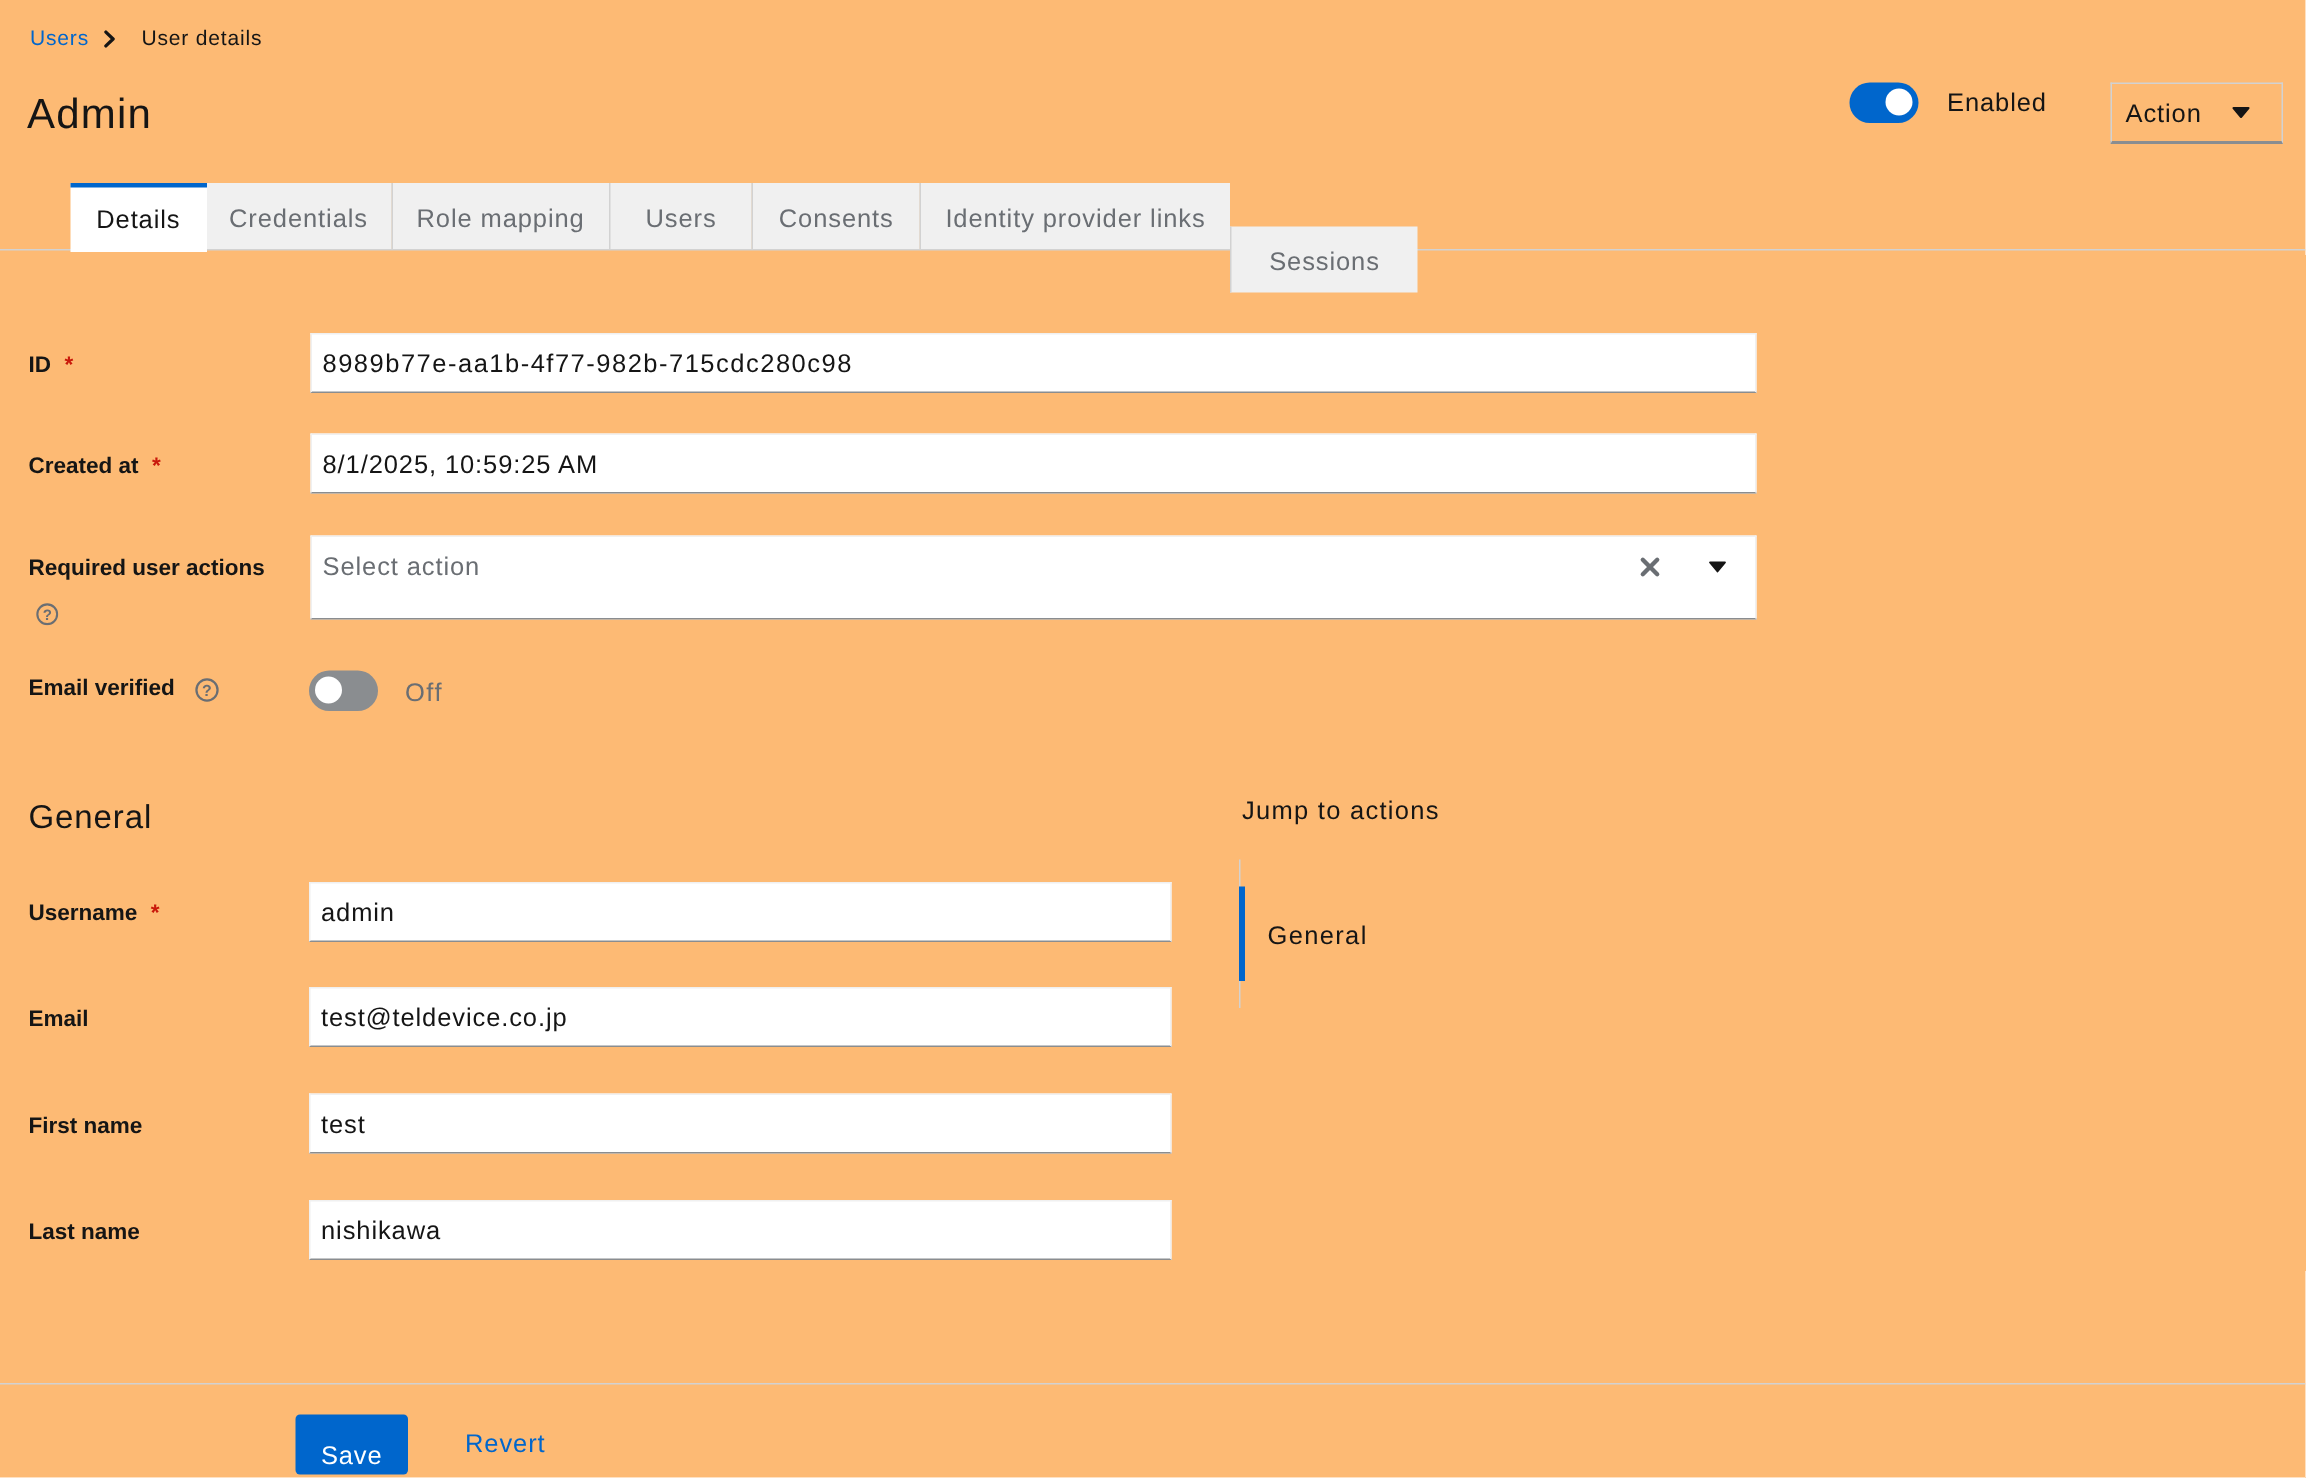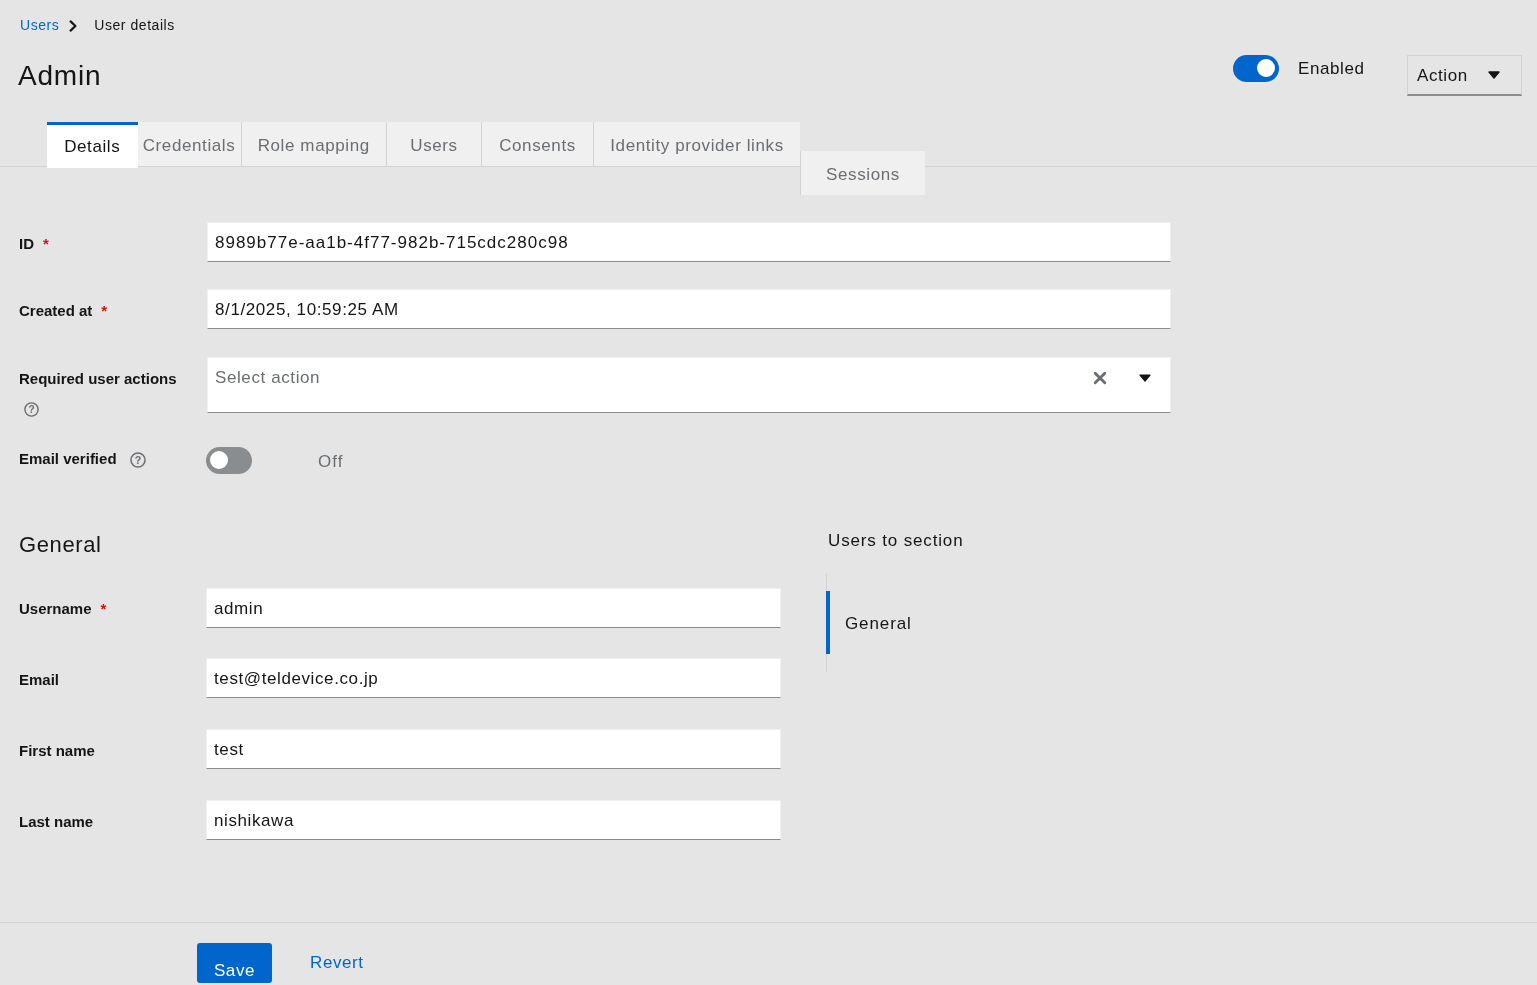--- a/index.html
+++ b/index.html
@@ -1,22 +1,22 @@
 <!DOCTYPE html>
 <html><head>
 <meta charset="utf-8">
 <style>
   * { margin:0; padding:0; box-sizing:border-box; }
   html,body { background:#fff; }
   body { font-family:"Liberation Sans", sans-serif; }
-  #page { position:relative; width:1537px; height:985px; background:#e5e5e5; overflow:hidden; }
+  #page { position:relative; width:1537px; height:985px; background:#fdba74; overflow:hidden; }
   .abs { position:absolute; }
   .t17 { font-size:17px; letter-spacing:0.6px; line-height:20px; color:#151515; white-space:nowrap; }
   .lbl { font-size:15px; font-weight:bold; line-height:18px; color:#151515; white-space:nowrap; }
-  .gray { color:#6a6e73;margin-left:48px; }
+  .gray { color:#6a6e73; }
   .input { background:#fff; border:1px solid #f0f0f0; border-bottom:1px solid #8a8d90; }
   .ival { position:absolute; left:7px; top:10px; font-size:17px; letter-spacing:0.6px; line-height:20px; color:#151515; white-space:nowrap; }
   .req { color:#c9190b; margin-left:9px; }
 </style>
 </head>
 <body>
 <div id="page">
 
   <div class="abs" style="left:20px; top:16.5px; font-size:14px; letter-spacing:0.55px; line-height:17px;">
     <span style="color:#0066cc;">Users</span><span style="display:inline-block; width:35px;"></span><span style="color:#151515;">User details</span>
@@ -37,21 +37,21 @@
     <svg style="margin-left:auto; margin-right:12px;" width="12" height="8" viewBox="0 0 12 8">
         <path d="M1 1 h10 l-5 6 z" fill="#151515" stroke="#151515" stroke-width="1.4" stroke-linejoin="round"></path>
       </svg>
   </div>
 
   <div class="abs" style="left:0; top:166px; width:1537px; height:1px; background:#d2d2d2;"></div>
   <div class="abs" style="left:47px; top:122px; display:flex; height:45px;">
     <div style="width:90.5px; height:46px; background:#fff; border-top:3px solid #0066cc; display:flex; align-items:center; justify-content:center;">
         <span class="t17">Details</span>
       </div>
-    <div class="itab" style="width:103px;">
+    <div class="itab" style="width:123px;">
         <span>Credentials</span>
       </div>
     <div class="itab bl" style="width:145.5px;">
         <span>Role mapping</span>
       </div>
     <div class="itab bl" style="width:95px;">
         <span>Users</span>
       </div>
     <div class="itab bl" style="width:112px;">
         <span>Consents</span>
@@ -114,21 +114,21 @@
   <div class="abs lbl" style="left:19px; top:741.5px;">First name</div>
   <div class="abs input" style="left:206px; top:729px; width:575px; height:40px;">
       <span class="ival">test</span>
     </div>
 
   <div class="abs lbl" style="left:19px; top:812.5px;">Last name</div>
   <div class="abs input" style="left:206px; top:800px; width:575px; height:40px;">
       <span class="ival">nishikawa</span>
     </div>
 
-  <div class="abs t17" style="left:828px; top:531px; letter-spacing:0.85px;">Users to section</div>
+  <div class="abs t17" style="left:828px; top:531px; letter-spacing:0.85px;">Jump to actions</div>
   <div class="abs" style="left:826px; top:572.5px; width:1px; height:99px; background:#d2d2d2;"></div>
   <div class="abs" style="left:826px; top:591px; width:4px; height:63px; background:#0066cc;"></div>
   <div class="abs t17" style="left:845px; top:614px; letter-spacing:0.9px;">General</div>
 
   <div class="abs" style="left:0; top:922px; width:1537px; height:1px; background:#d2d2d2;"></div>
   <div class="abs" style="left:197px; top:943px; width:75px; height:39.5px; background:#0066cc; border-radius:3px; display:flex; align-items:center; justify-content:center;">
     <span class="t17" style="color:#fff; margin-top:16px;">Save</span>
   </div>
   <div class="abs t17" style="left:310px; top:952.5px; color:#0066cc;">Revert</div>
 

